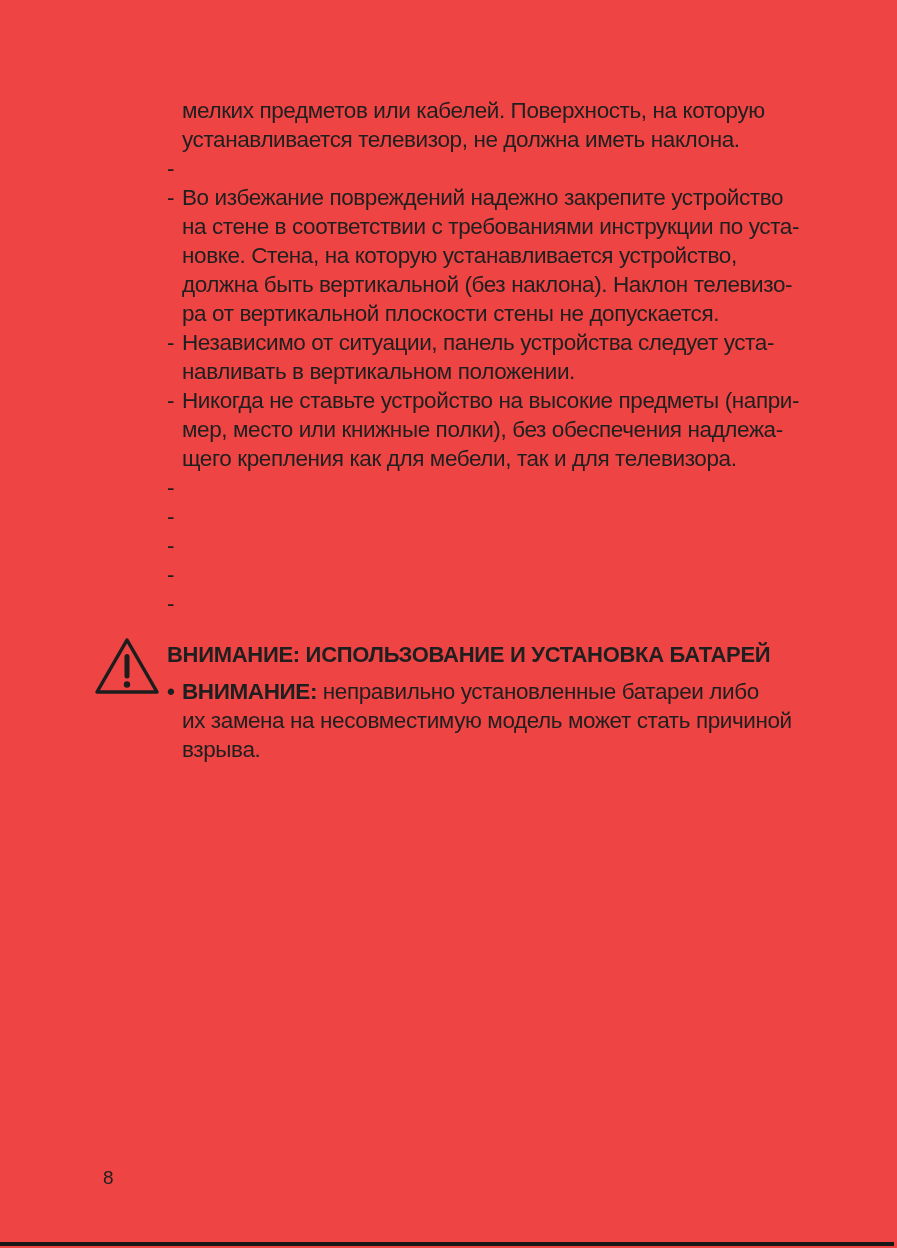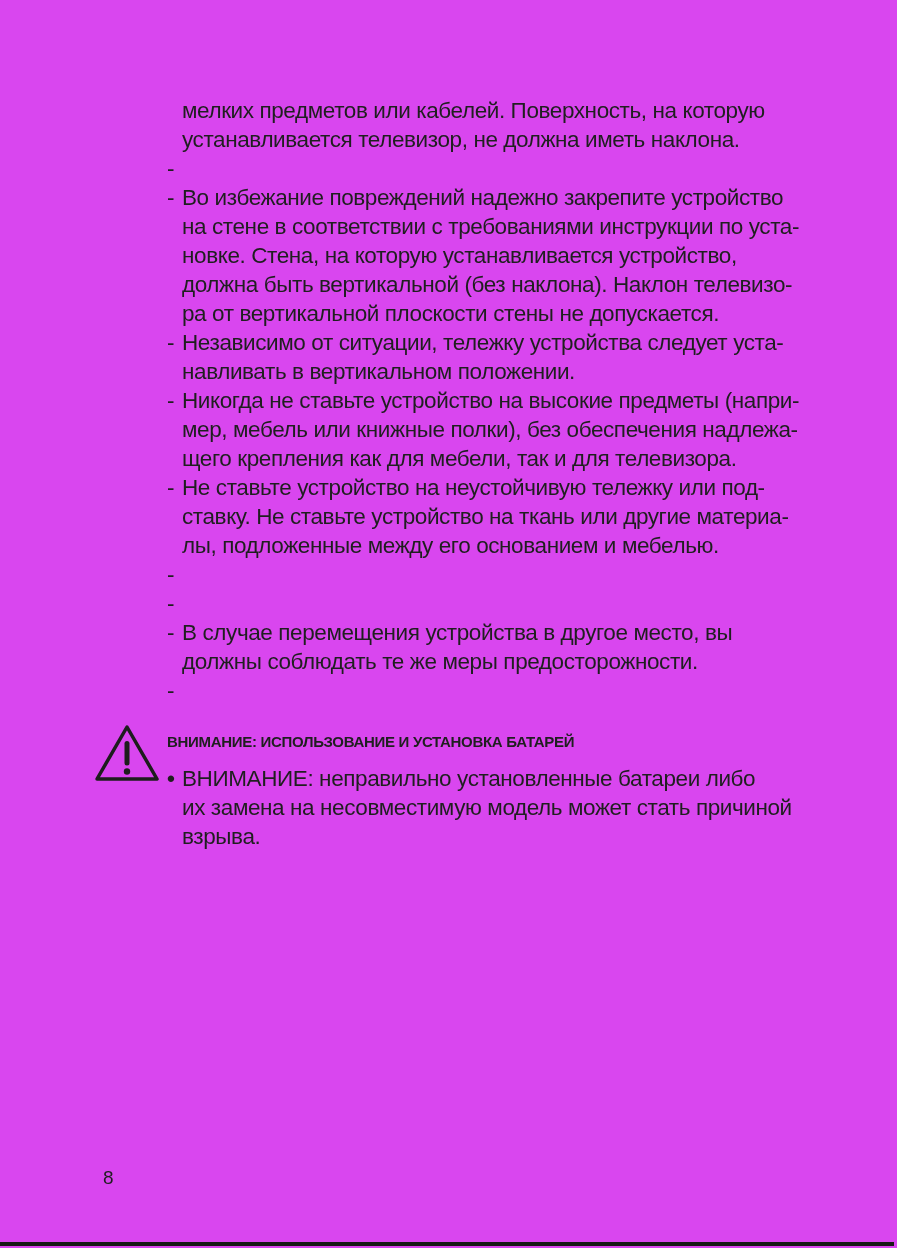--- a/index.html
+++ b/index.html
@@ -1,21 +1,21 @@
 <!DOCTYPE html>
 <html lang="ru"><head>
 <meta charset="utf-8">
 <style>
   html, body { margin: 0; padding: 0; background: #ffffff; }
   .page {
     position: relative;
     width: 897px;
     height: 1248px;
     margin: 0 auto;
-    background: #d946ef;
+    background: #ef4444;
     overflow: hidden;
     font-family: "Liberation Sans", sans-serif;
     color: #1f1f1f;
   }
   .content {
     position: absolute;
     left: 167px;
     top: 96px;
     width: 680px;
   }
@@ -39,27 +39,27 @@
   .warn-icon {
     position: absolute;
     left: -74px;
     top: -4px;
     width: 68px;
     height: 60px;
     display: block;
   }
   .warn-heading {
     margin: 0 0 7px 0;
-    font-size: 15px;
+    font-size: 22px;
     line-height: 30px;
     font-weight: 700;
     letter-spacing: -0.3px;
   }
   .bullet .marker { font-weight: 700; }
-  .bullet .lead { font-weight: 400; }
+  .bullet .lead { font-weight: 700; }
   .page-number {
     position: absolute;
     left: 103px;
     top: 1166px;
     font-size: 19px;
     line-height: 24px;
   }
   .footer-bar {
     position: absolute;
     left: 0;
@@ -91,50 +91,45 @@
         <span class="marker">-</span>
         <span class="text">Во избежание повреждений надежно закрепите устройство
 на стене в соответствии с требованиями инструкции по уста-
 новке. Стена, на которую устанавливается устройство,
 должна быть вертикальной (без наклона). Наклон телевизо-
 ра от вертикальной плоскости стены не допускается.</span>
       </div>
 
       <div class="item">
         <span class="marker">-</span>
-        <span class="text">Независимо от ситуации, тележку устройства следует уста-
+        <span class="text">Независимо от ситуации, панель устройства следует уста-
 навливать в вертикальном положении.</span>
       </div>
 
       <div class="item">
         <span class="marker">-</span>
         <span class="text">Никогда не ставьте устройство на высокие предметы (напри-
-мер, мебель или книжные полки), без обеспечения надлежа-
+мер, место или книжные полки), без обеспечения надлежа-
 щего крепления как для мебели, так и для телевизора.</span>
-      </div>
-
-      <div class="item">
-        <span class="marker">-</span>
-        <span class="text">Не ставьте устройство на неустойчивую тележку или под-
-ставку. Не ставьте устройство на ткань или другие материа-
-лы, подложенные между его основанием и мебелью.</span>
       </div>
 
       <div class="item">
         <span class="marker">-</span>
       </div>
 
       <div class="item">
         <span class="marker">-</span>
       </div>
 
       <div class="item">
         <span class="marker">-</span>
-        <span class="text">В случае перемещения устройства в другое место, вы
-должны соблюдать те же меры предосторожности.</span>
+      </div>
+
+      <div class="item">
+        <span class="marker">-</span>
       </div>
 
       <div class="item">
         <span class="marker">-</span>
       </div>
     </div>
 
     <div class="warning">
       <svg class="warn-icon" viewBox="0 0 68 60" xmlns="http://www.w3.org/2000/svg" aria-hidden="true">
         <path d="M34 4 L64 56 L4 56 Z" fill="none" stroke="#1d1d1d" stroke-width="3.5" stroke-linejoin="round"></path>

